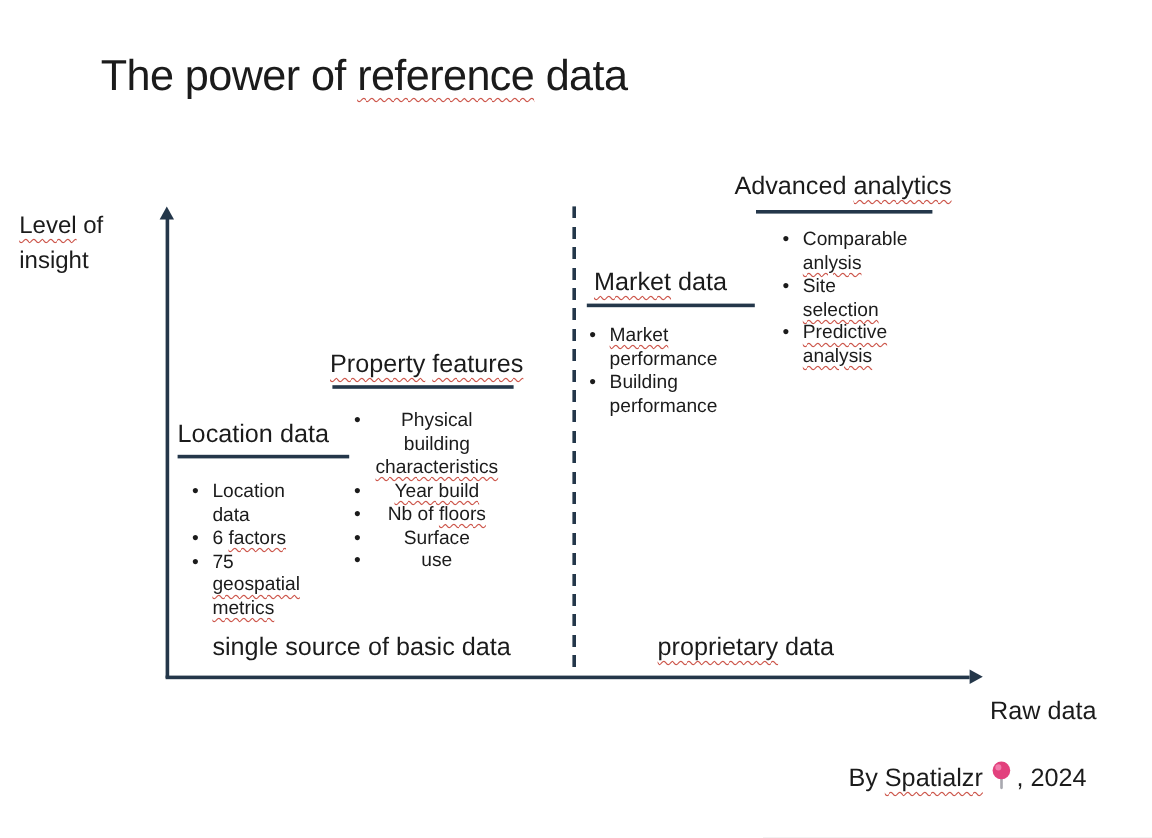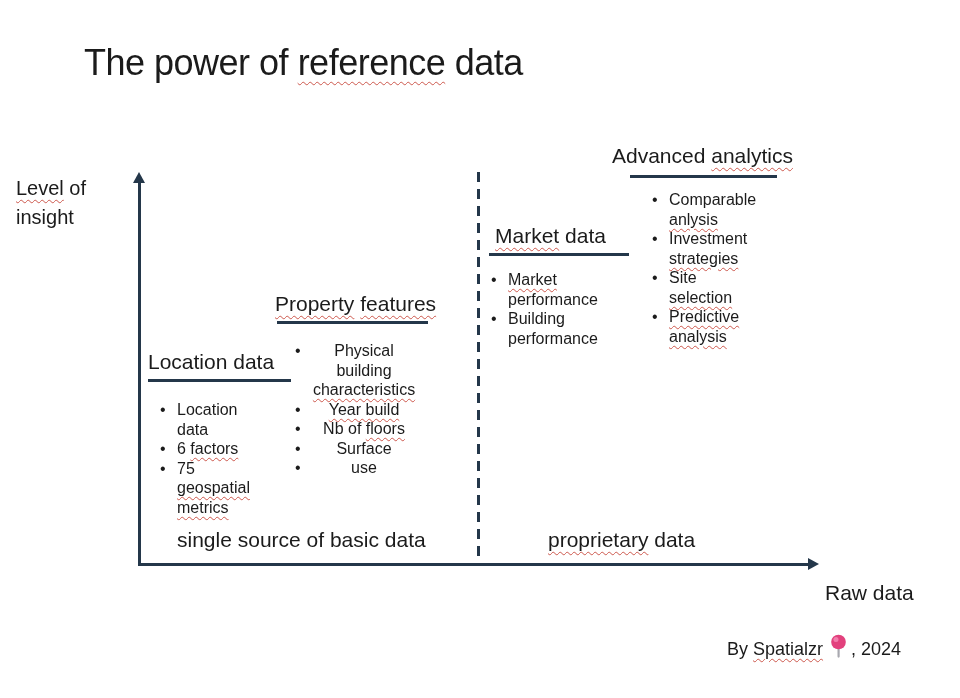--- a/index.html
+++ b/index.html
@@ -75,21 +75,21 @@
   .g-market .rule{width:140px;margin-top:5px;margin-left:2px;}
   .g-market ul{margin:14px 0 0 2px;width:105px;}
   .g-advanced{left:612px;top:144px;width:215px;}
   .g-advanced .rule{width:147px;margin-top:7px;margin-left:18px;}
   .g-advanced ul{margin:12px 0 0 38px;width:114px;}
   
   .zone-label{position:absolute;font-size:21px;white-space:nowrap;}
   .zone-left{left:177px;top:528px;}
   .zone-right{left:548px;top:528px;}
   .x-title{position:absolute;left:825px;top:581px;font-size:21px;white-space:nowrap;}
-  .footer{position:absolute;left:707px;top:634px;font-size:18px;white-space:nowrap;margin-left:20px;}
+  .footer{position:absolute;left:707px;top:634px;font-size:21px;white-space:nowrap;}
   .pin{display:inline-block;width:17px;height:27px;vertical-align:-6px;margin:0 4px 0 7px;}
 </style>
 </head>
 <body>
 
 <div class="slide">
 
   <h1 class="title"><span>The power of </span><span class="sq">reference</span><span> data</span></h1>
 
   <div class="y-label"><span class="sq">Level</span><span> of
@@ -127,21 +127,20 @@
       <li><span class="sq">Market</span><span> performance</span></li>
       <li><span>Building performance</span></li>
     </ul>
   </section>
 
   <section class="group g-advanced">
     <h2><span>Advanced </span><span class="sq">analytics</span></h2>
     <div class="rule"></div>
     <ul class="bullets">
       <li><span>Comparable </span><span class="sq">anlysis</span></li>
-      <li><span>Investment </span><span class="sq">strategies</span></li>
       <li><span>Site </span><span class="sq">selection</span></li>
       <li><span class="sq">Predictive</span><span> </span><span class="sq">analysis</span></li>
     </ul>
   </section>
 
   <div class="zone-label zone-left"><span>single source of basic data</span></div>
   <div class="zone-label zone-right"><span class="sq">proprietary</span><span> data</span></div>
   <div class="x-title"><span>Raw data</span></div>
 
   <div class="footer">

